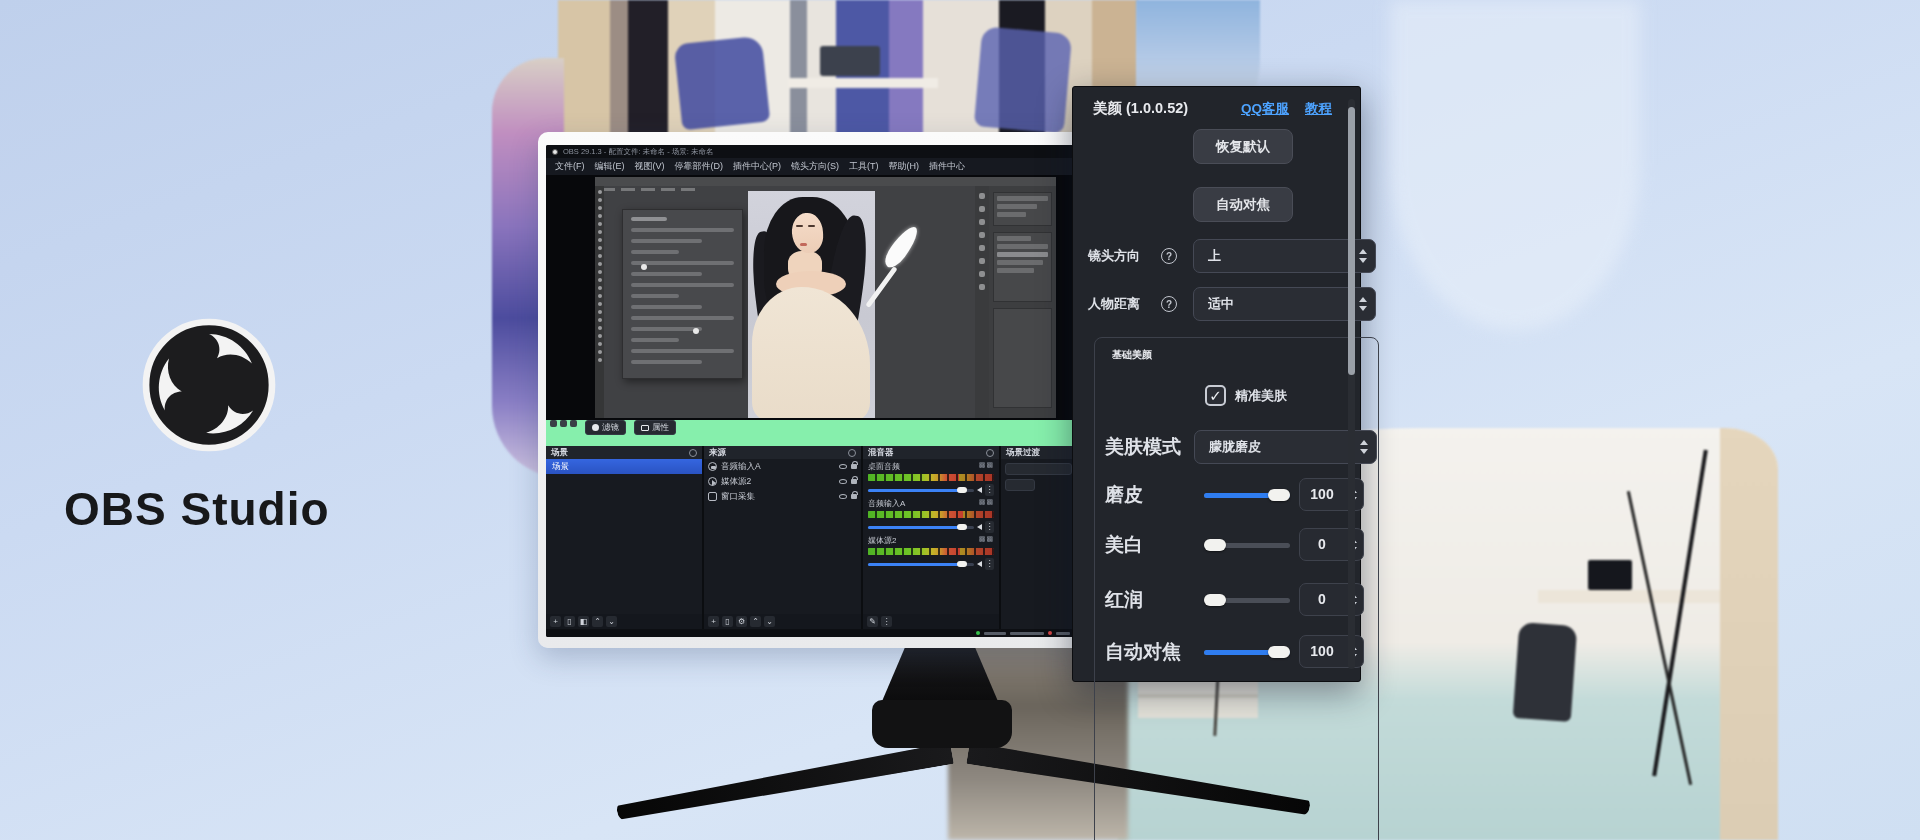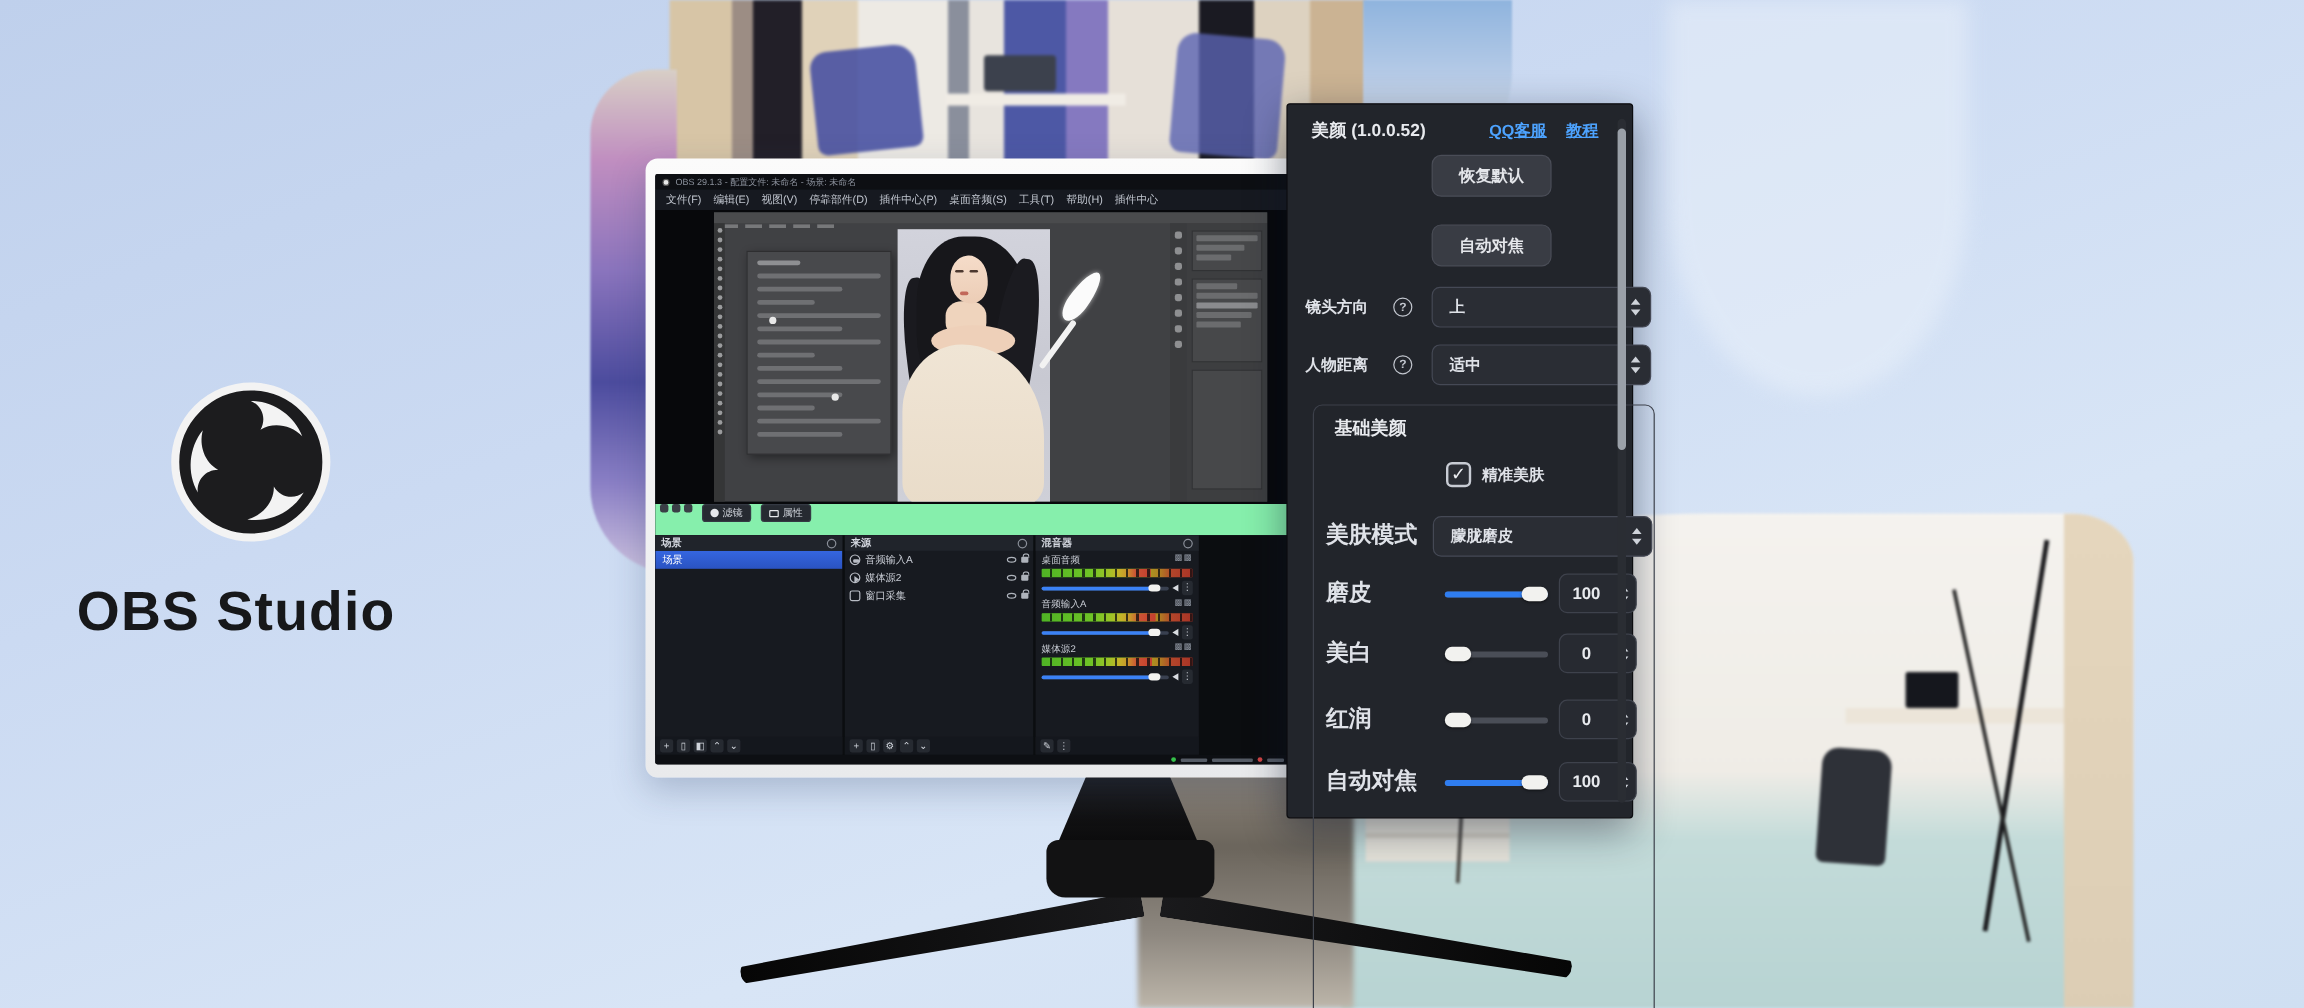--- a/index.html
+++ b/index.html
@@ -157,21 +157,21 @@
   .bp-btn { position:absolute; left:120px; width:100px; height:35px; background:#393c44; border:1px solid #4a4d57; border-radius:8px;
     color:#e4e6ea; font-size:13.5px; font-weight:bold; display:flex; align-items:center; justify-content:center; }
   .bp-row-label { position:absolute; left:15px; font-size:13px; font-weight:bold; color:#dfe2e8; line-height:34px; }
   .help { position:absolute; width:16px; height:16px; border:1.5px solid #c2c6ce; border-radius:50%; color:#c2c6ce; font-size:10px; font-weight:bold; text-align:center; line-height:15px; }
   .dd { position:absolute; left:120px; width:183px; height:34px; background:#2a2d34; border:1px solid #454955; border-radius:7px; }
   .dd-val { position:absolute; left:14px; top:0; line-height:32px; font-size:13px; font-weight:bold; color:#dfe2e8; }
   .dd-arrows { position:absolute; right:0; top:0; width:26px; height:100%; border-left:1px solid #454955; display:flex; flex-direction:column; align-items:center; justify-content:center; gap:4px; }
   .tri-up { width:0; height:0; border-left:4.5px solid transparent; border-right:4.5px solid transparent; border-bottom:5px solid #cfd3da; }
   .tri-dn { width:0; height:0; border-left:4.5px solid transparent; border-right:4.5px solid transparent; border-top:5px solid #cfd3da; }
   .bp-section { position:absolute; left:21px; top:250px; width:285px; height:600px; border:1px solid #3d414b; border-radius:8px; }
-  .bp-sec-title { position:absolute; left:17px; top:10px; font-size:15px; font-weight:bold; color:#e8eaee; }
+  .bp-sec-title { position:absolute; left:17px; top:10px; font-size:10px; font-weight:bold; color:#e8eaee; }
   .cb { position:absolute; left:110px; top:47px; width:21px; height:21px; border:2px solid #c8ccd4; border-radius:5px; background:#2a2d34;
     color:#eef0f4; font-size:15px; font-weight:bold; text-align:center; line-height:18px; }
   .cb-label { position:absolute; left:140px; top:49px; font-size:13px; font-weight:bold; color:#dfe2e8; }
   .sec-label { position:absolute; left:10px; font-size:19px; font-weight:bold; color:#dfe2e8; line-height:34px; }
   .sl-track { position:absolute; left:109px; width:86px; height:5px; border-radius:3px; background:#4a4e57; top:15px; }
   .sl-fill { position:absolute; left:0; top:0; height:100%; border-radius:3px; background:#2f7df0; }
   .sl-handle { position:absolute; top:-4px; width:22px; height:12px; background:#f2f2ef; border-radius:6px; box-shadow:0 1px 2px rgba(0,0,0,.5); }
   .val-box { position:absolute; left:204px; top:0; width:65px; height:33px; background:#272a31; border:1px solid #3e424c; border-radius:7px; }
   .val-num { position:absolute; left:0; width:44px; text-align:center; line-height:31px; font-size:14px; font-weight:bold; color:#e8eaee; }
   .val-arrows { position:absolute; right:6px; top:0; height:100%; display:flex; flex-direction:column; justify-content:center; gap:4px; }
@@ -226,21 +226,21 @@
         <div class="obs-dot"></div>
         <div class="obs-title">OBS 29.1.3 - 配置文件: 未命名 - 场景: 未命名</div>
       </div>
 
       <div class="obs-menubar">
         <span class="obs-menu">文件(F)</span>
         <span class="obs-menu">编辑(E)</span>
         <span class="obs-menu">视图(V)</span>
         <span class="obs-menu">停靠部件(D)</span>
         <span class="obs-menu">插件中心(P)</span>
-        <span class="obs-menu">桌面音频(S)</span>
+        <span class="obs-menu">镜头方向(S)</span>
         <span class="obs-menu">工具(T)</span>
         <span class="obs-menu">帮助(H)</span>
         <span class="obs-menu">插件中心</span>
       </div>
 
       <div class="obs-canvas">
         <div class="ps">
           <div class="ps-options"><i></i><i></i><i></i><i></i><i></i></div>
           <div class="ps-tools">
             <i></i>
@@ -461,20 +461,29 @@
               </div>
             </div>
 
           </div>
           <div class="dock-tb">
             <div class="tbi">✎</div>
             <div class="tbi">⋮</div>
           </div>
         </div>
 
+        <div class="dock" style="width:75px;">
+          <div class="dock-h">
+            <span>场景过渡</span>
+          </div>
+          <div class="dock-body">
+            <div class="trans-dd"></div>
+            <div class="trans-dd" style="width:40%;"></div>
+          </div>
+        </div>
 
       </div>
 
       <div class="obs-status">
         <div class="st-dot" style="background:#35c04a;"></div>
         <div class="st-dash"></div>
         <div class="st-dash" style="width:34px;"></div>
         <div class="st-dot" style="background:#d04545;"></div>
         <div class="st-dash" style="width:14px;"></div>
       </div>

